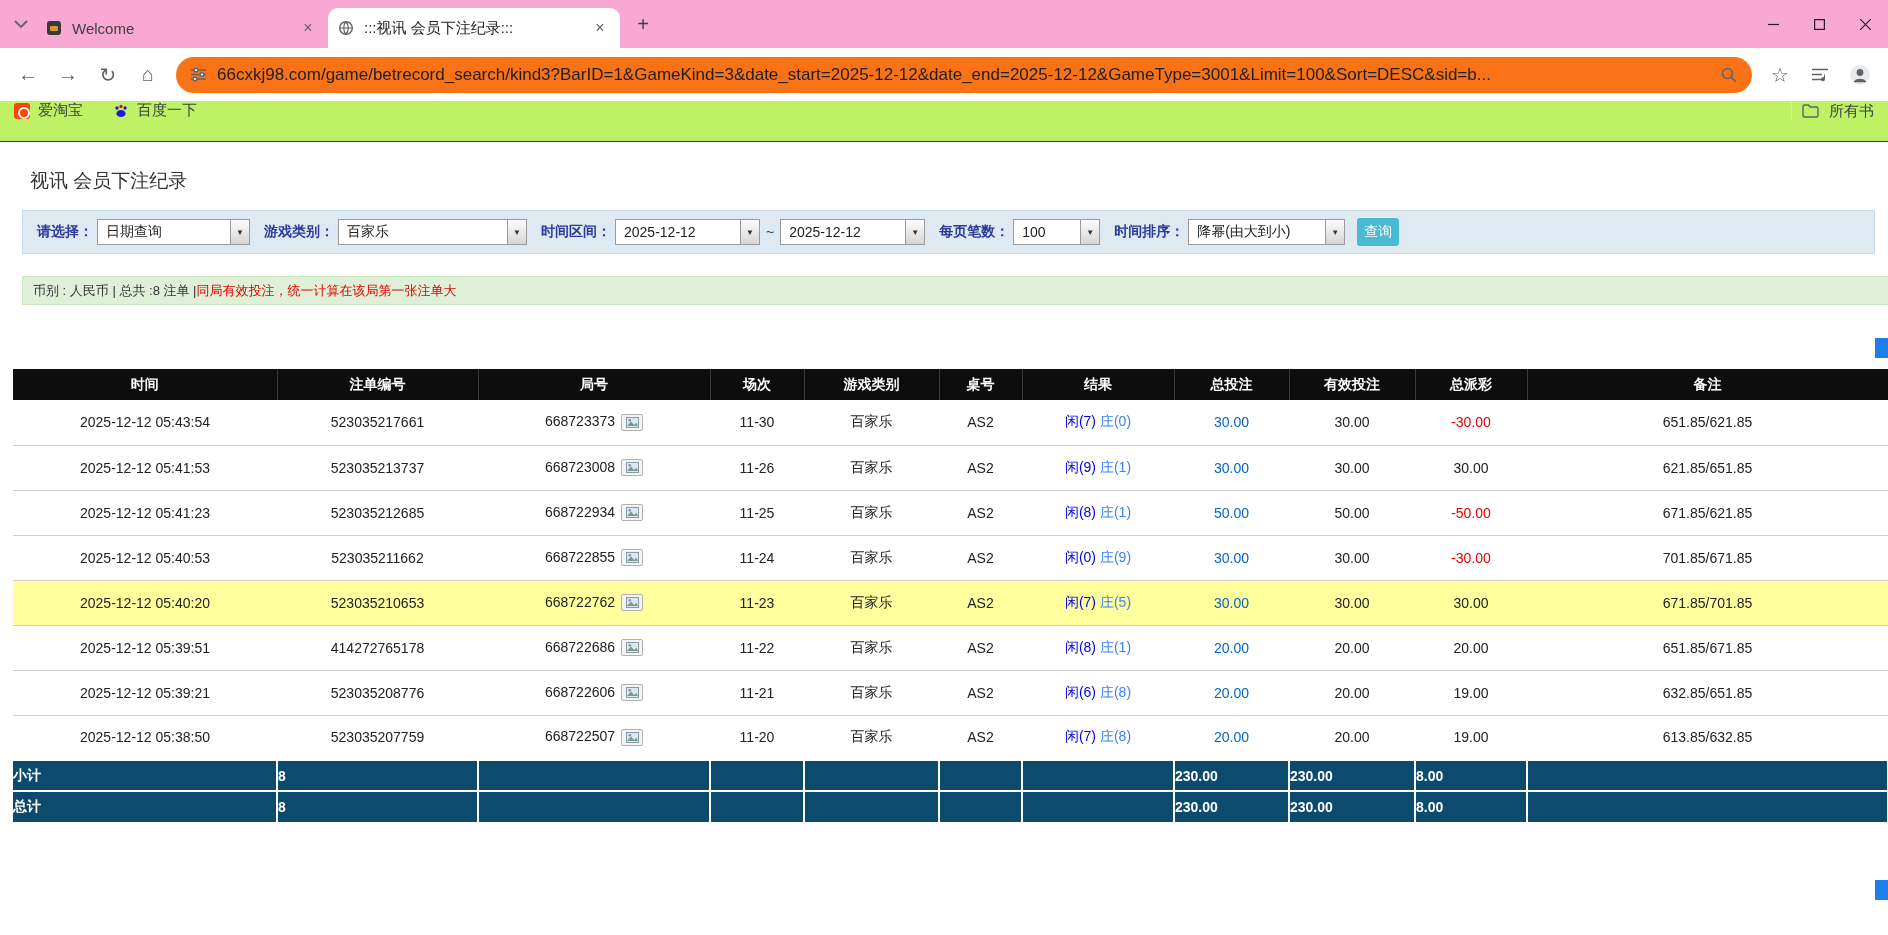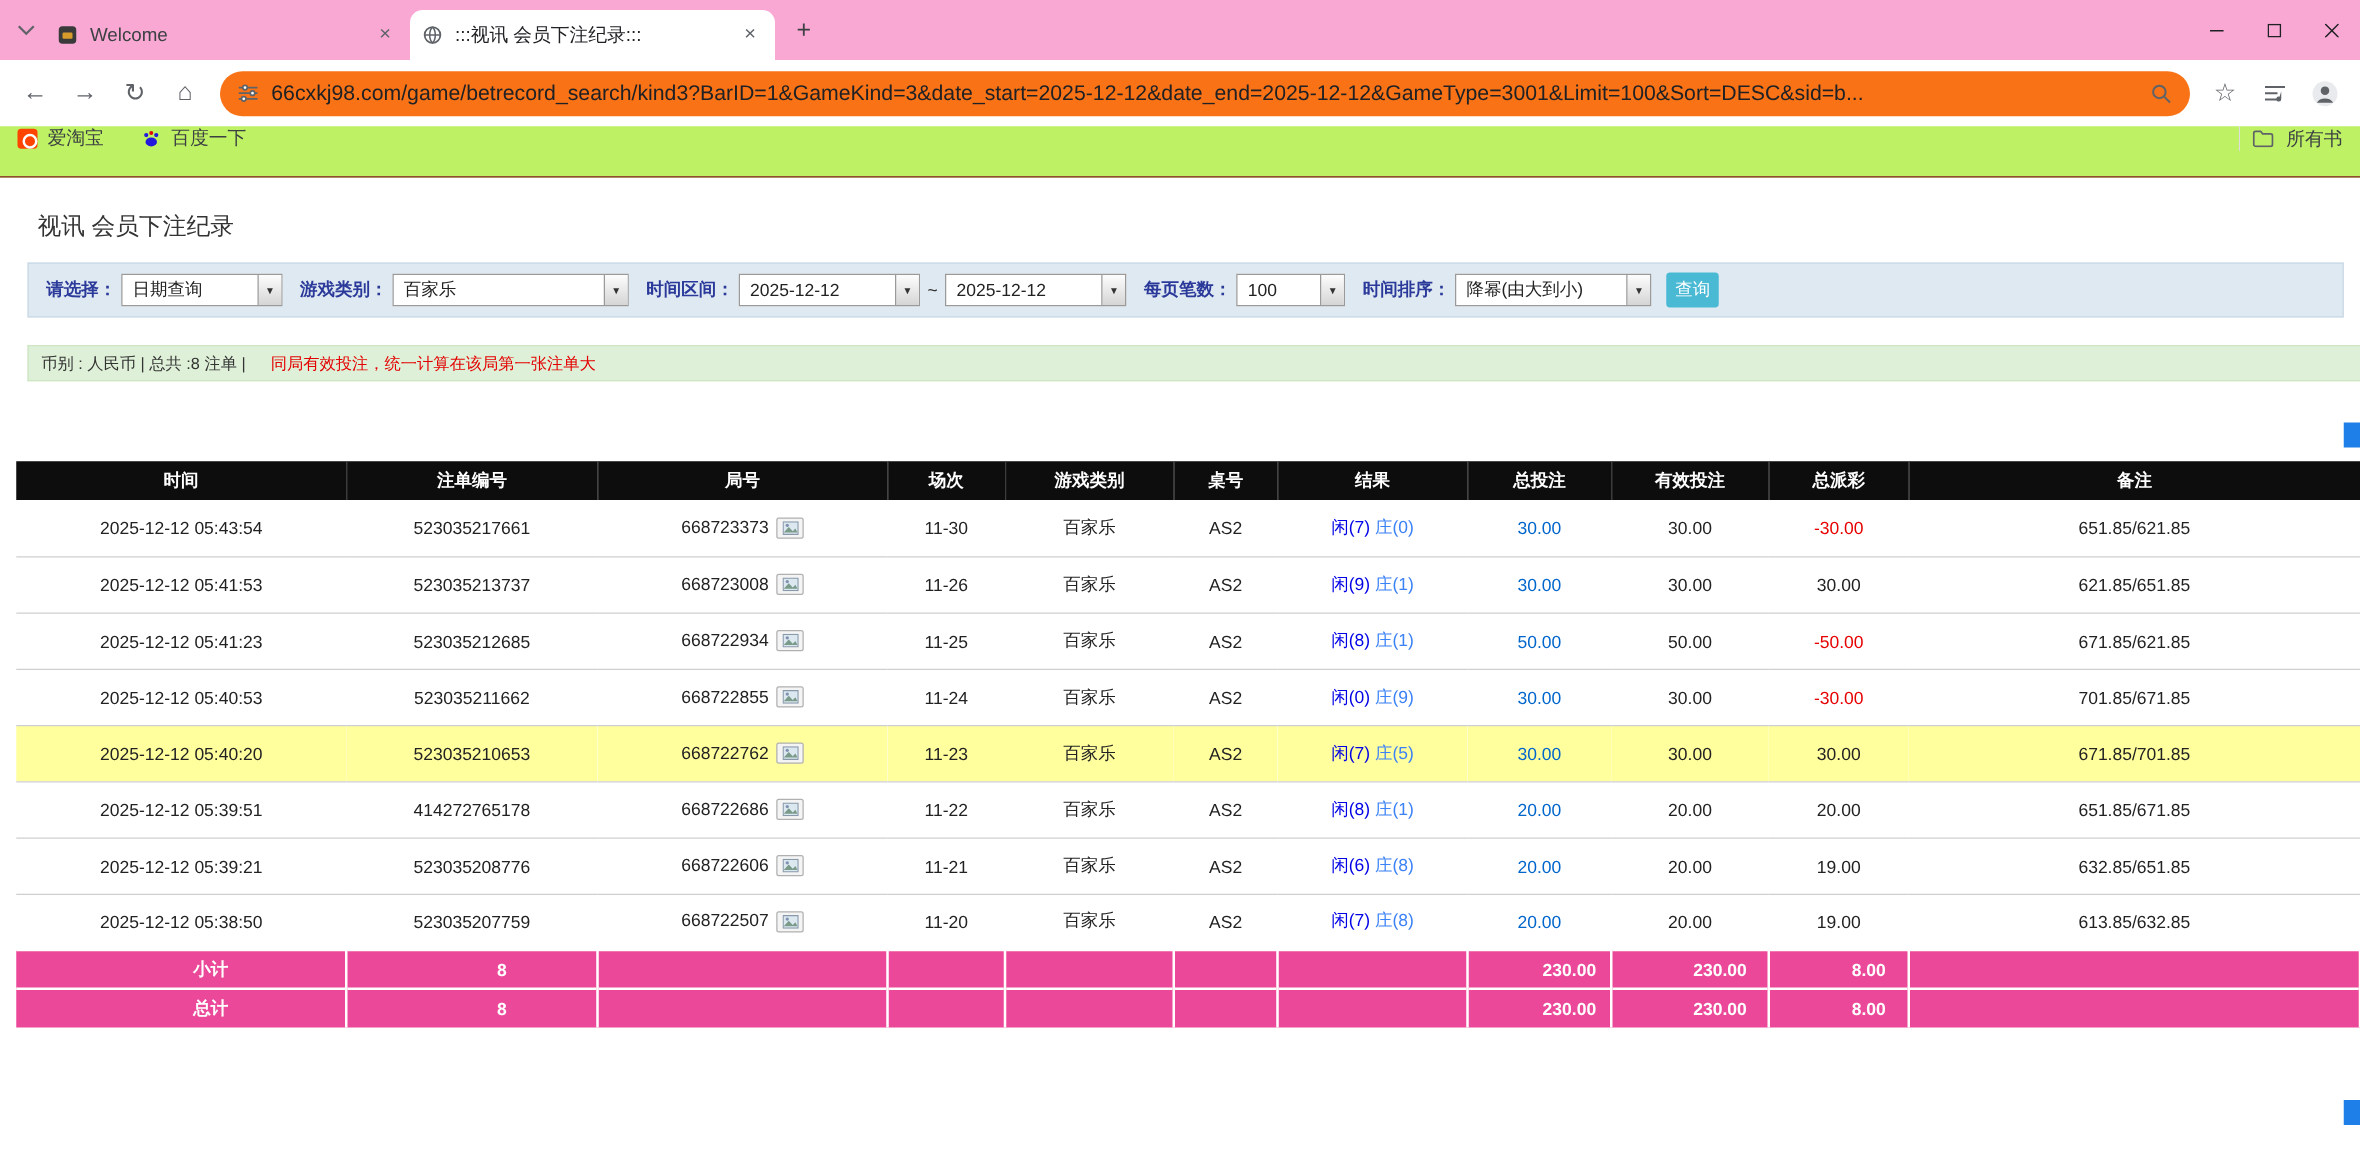--- a/index.html
+++ b/index.html
@@ -40,28 +40,28 @@
   .filterbar{margin:16px 13px 0 22px;height:44px;background:#dfe9f2;border:1px solid #c9d8e4;display:flex;align-items:center;padding:0 10px;font-size:14px;}
   .flabel{color:#2b3a9a;font-weight:bold;margin:0 4px 0 14px;white-space:nowrap;}
   .flabel:first-child{margin-left:4px;}
   .combo{display:inline-flex;height:26px;border:1px solid #9a9a9a;background:#fff;align-items:stretch;flex:none;}
   .combo .val{display:flex;align-items:center;padding:0 8px;font-size:14px;color:#222;white-space:nowrap;}
   .combo .arr{width:19px;border-left:1px solid #9a9a9a;background:linear-gradient(#fdfdfd,#d5d5d5);display:flex;align-items:center;justify-content:center;font-size:8px;color:#333;}
   .tilde{margin:0 6px;color:#333;}
   .search-btn{width:42px;height:28px;background:#4ab9d4;color:#fff;border:none;font-size:14px;margin-left:12px;border-radius:3px;cursor:pointer;}
 
   .greenbar{margin:22px 0 0 22px;height:29px;background:#dff0d8;border:1px solid #cde6c2;border-right:none;display:flex;align-items:center;justify-content:flex-start;padding:0 10px;font-size:13px;color:#333;white-space:nowrap;overflow:hidden;}
-  .greenbar .right{color:#e30000;margin-left:20px;}
+  .greenbar .right{color:#e30000;}
 
   
   .bet-table{border-collapse:collapse;margin:64px 0 0 13px;width:1875px;table-layout:fixed;font-size:14px;}
   .bet-table thead th{background:#0d0d0d;color:#fff;height:31px;font-weight:bold;font-size:14px;border-right:1px solid #3c3c3c;}
   .bet-table tbody td{height:45px;text-align:center;color:#222;border-bottom:1px solid #cfcfcf;background:#fff;overflow:hidden;white-space:nowrap;}
   .bet-table tbody tr.hl td{background:#ffff9e;}
-  .bet-table tfoot td{background:#ec4899;color:#fff;font-weight:bold;height:31px;text-align:center;border-right:2px solid #fff;border-top:2px solid #fff;padding-left:48px;}
+  .bet-table tfoot td{background:#0c4a6e;color:#fff;font-weight:bold;height:31px;text-align:left;border-right:2px solid #fff;border-top:2px solid #fff;}
   .res-p{color:#0000e6;}
   .res-b{color:#3b82f6;}
   .blue{color:#0066cc;}
   .red{color:#e60000;}
   .round-btn{display:inline-flex;align-items:center;justify-content:center;width:22px;height:17px;border:1px solid #b0b0b0;background:#f4f4f4;border-radius:2px;margin-left:6px;vertical-align:middle;cursor:pointer;}
 
   .bluesq{position:absolute;right:0;width:13px;height:20px;background:#1f7fe8;}
   .bluesq.top{top:338px;}
   .bluesq.bottom{top:880px;}
 
@@ -195,21 +195,21 @@
       </svg>
     <span>所有书</span>
   </div>
 </div>
 
 <h1 class="page-title">视讯 会员下注纪录</h1>
 
 <div class="filterbar">
   <span class="flabel">请选择：</span>
   <span class="combo">
-    <span class="val" style="width:108px">日期查询</span>
+    <span class="val" style="width:132px">日期查询</span>
     <span class="arr">▼</span>
   </span>
 
   <span class="flabel">游戏类别：</span>
   <span class="combo">
     <span class="val" style="width:168px">百家乐</span>
     <span class="arr">▼</span>
   </span>
 
   <span class="flabel">时间区间：</span>

